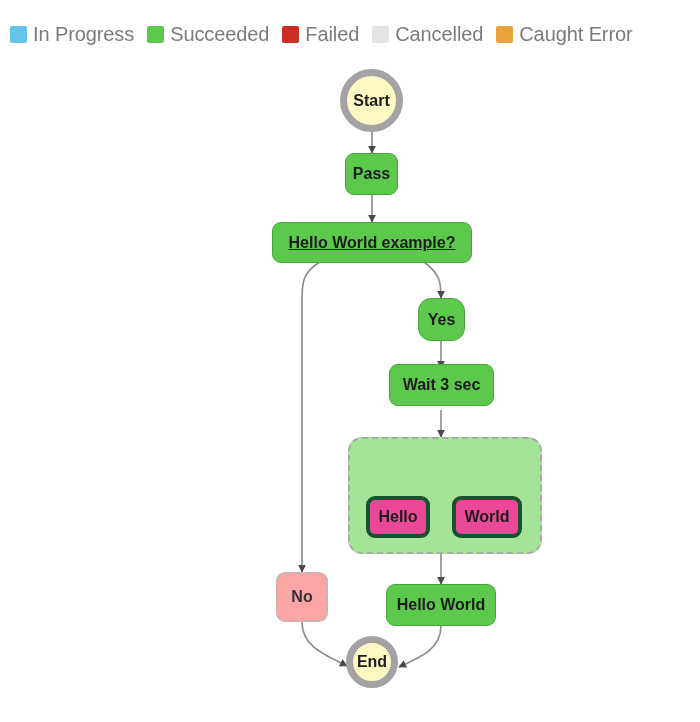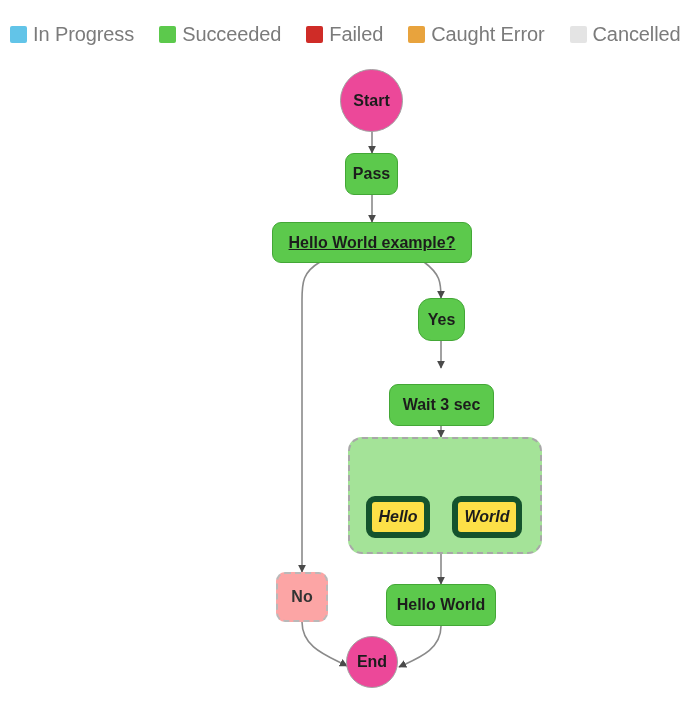--- a/index.html
+++ b/index.html
@@ -15,21 +15,21 @@
     overflow: hidden;
   }
 
   
   #legend {
     position: absolute;
     left: 10px;
     top: 23px;
     display: flex;
     align-items: center;
-    gap: 12px;
+    gap: 0px;
     white-space: nowrap;
   }
   .legend-item {
     display: flex;
     align-items: center;
     margin-right: 13px;
   }
   .legend-swatch {
     width: 17px;
     height: 17px;
@@ -66,39 +66,38 @@
     justify-content: center;
     box-sizing: border-box;
     font-weight: bold;
     color: #1c1c1c;
     text-align: center;
   }
 
   
   .node.terminal {
     border-radius: 50%;
-    background: #ec4899;
-    border: 1px solid #a3a3a3;
+    background: #fef9c3;
+    border: 7px solid #a3a3a3;
     font-size: 16px;
   }
 
   
   .node.task {
     border-radius: 9px;
     background: #5cc94c;
     border: 1px solid #43a736;
     font-size: 16px;
     padding: 0 0;
   }
 
   
   .node.task.nested {
-    background: #fde047;
-    border: 6px solid #14532d;
-    font-style: italic;
+    background: #ec4899;
+    border: 4px solid #14532d;
   }
 
   
   .node.inactive {
     border-radius: 9px;
     background: #fca5a5;
     border: 2px dashed #b9b9b9;
     font-size: 16px;
     color: #333333;
   }
@@ -126,27 +125,27 @@
     <span class="legend-swatch" style="background:#5cc94c"></span>
     <span class="legend-label">Succeeded</span>
   </div>
 
   <div class="legend-item">
     <span class="legend-swatch" style="background:#cf2c27"></span>
     <span class="legend-label">Failed</span>
   </div>
 
   <div class="legend-item">
+    <span class="legend-swatch" style="background:#e4e4e4"></span>
+    <span class="legend-label">Cancelled</span>
+  </div>
+
+  <div class="legend-item">
     <span class="legend-swatch" style="background:#e8a33d"></span>
     <span class="legend-label">Caught Error</span>
-  </div>
-
-  <div class="legend-item">
-    <span class="legend-swatch" style="background:#e4e4e4"></span>
-    <span class="legend-label">Cancelled</span>
   </div>
 
 </div>
 
 <div id="graph">
 
   <svg id="edges" viewBox="0 0 700 666">
     <defs>
       <marker id="arrow" viewBox="0 0 10 10" refX="9" refY="5" markerWidth="5" markerHeight="5" orient="auto-start-reverse">
         <path d="M 0 0 L 10 5 L 0 10 z" fill="#4a4a4a"></path>
@@ -190,21 +189,21 @@
   </div>
 
   <div class="node task" style="left:272px; top:166px; width:200px; height:41px;text-decoration:underline;">
     <span>Hello World example?</span>
   </div>
 
   <div class="node task" style="left:418px; top:242px; width:47px; height:43px;border-radius:13px;">
     <span>Yes</span>
   </div>
 
-  <div class="node task" style="left:389px; top:328px; width:105px; height:42px;">
+  <div class="node task" style="left:389px; top:308px; width:105px; height:42px;">
     <span>Wait 3 sec</span>
   </div>
 
   <div class="node task nested" style="left:366px; top:440px; width:64px; height:42px;">
     <span>Hello</span>
   </div>
 
   <div class="node task nested" style="left:452px; top:440px; width:70px; height:42px;">
     <span>World</span>
   </div>

